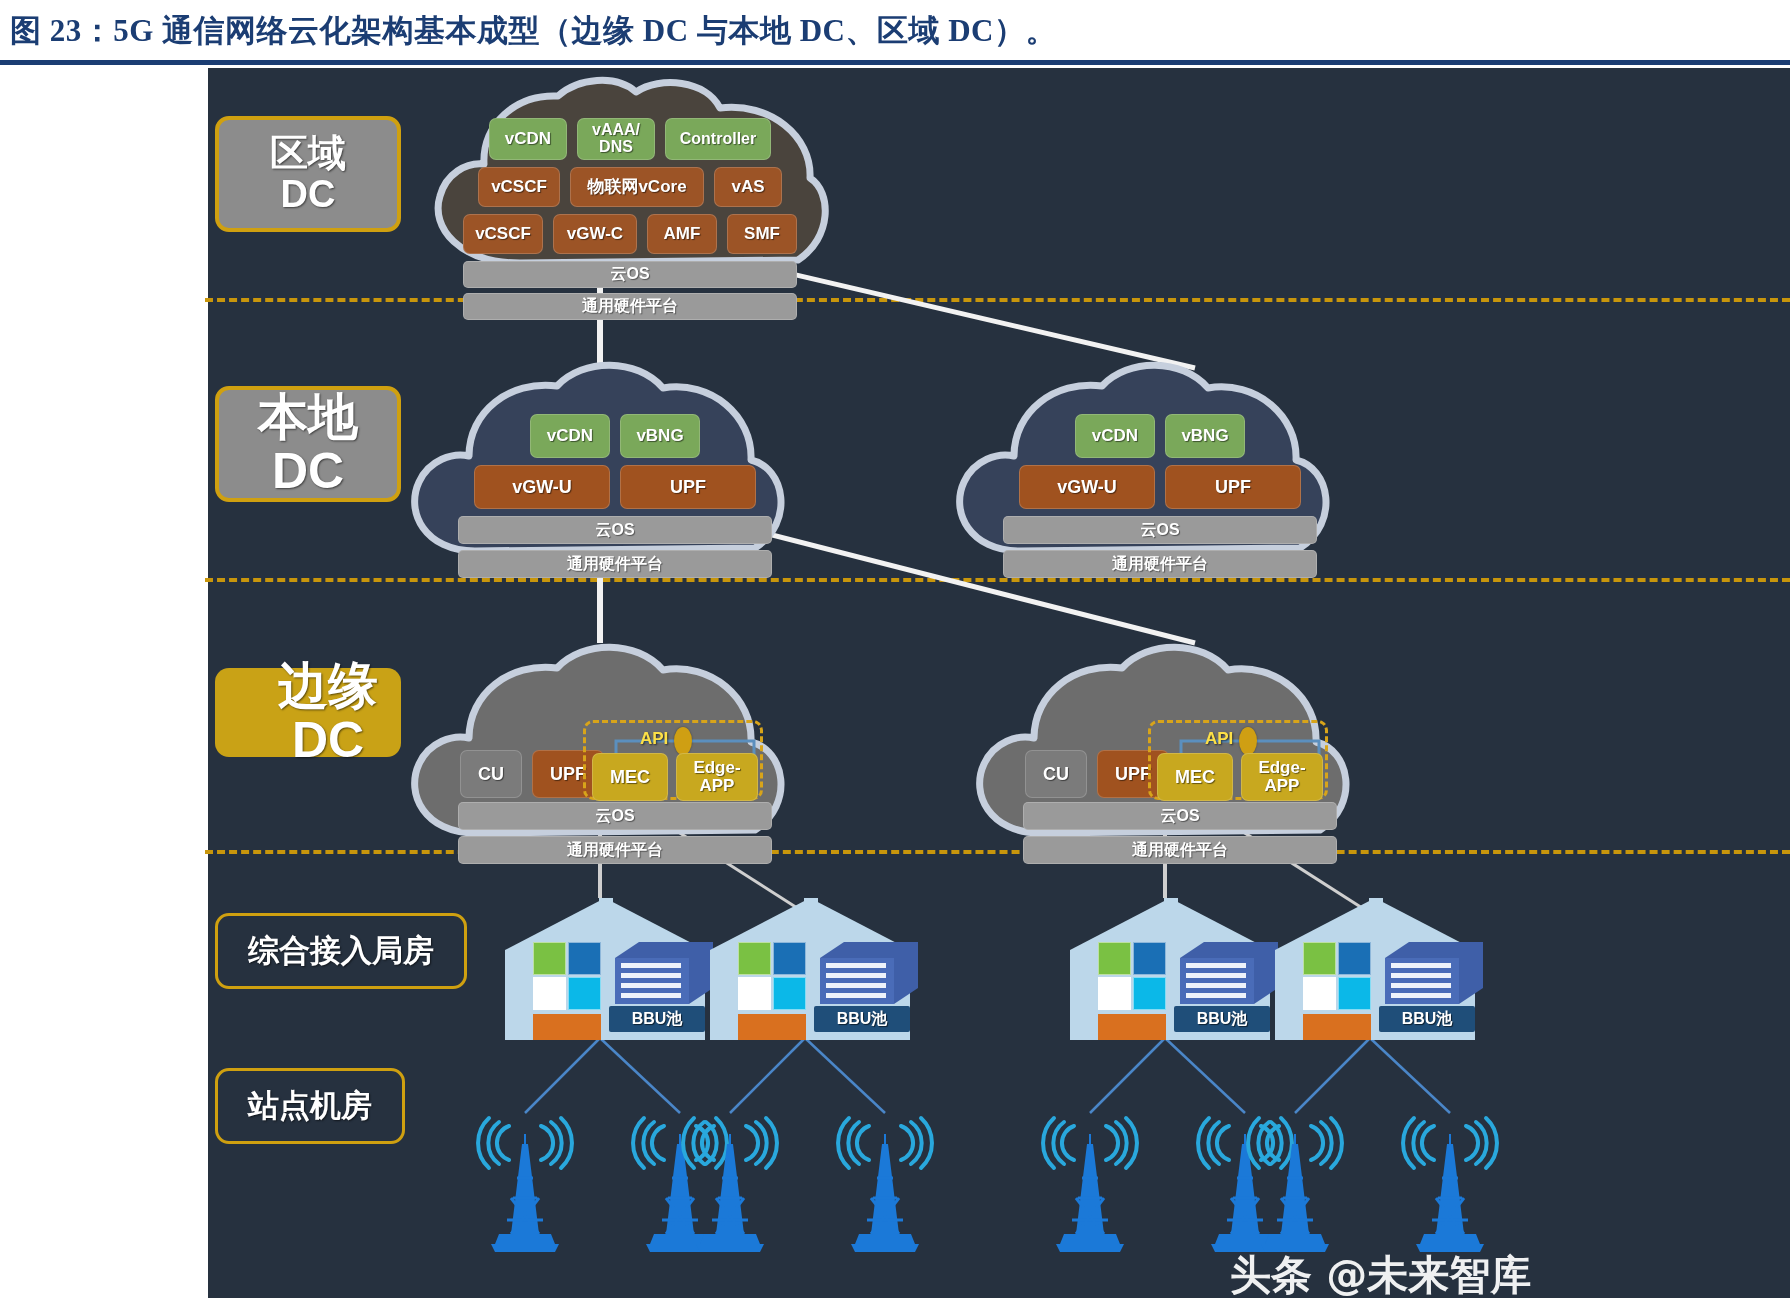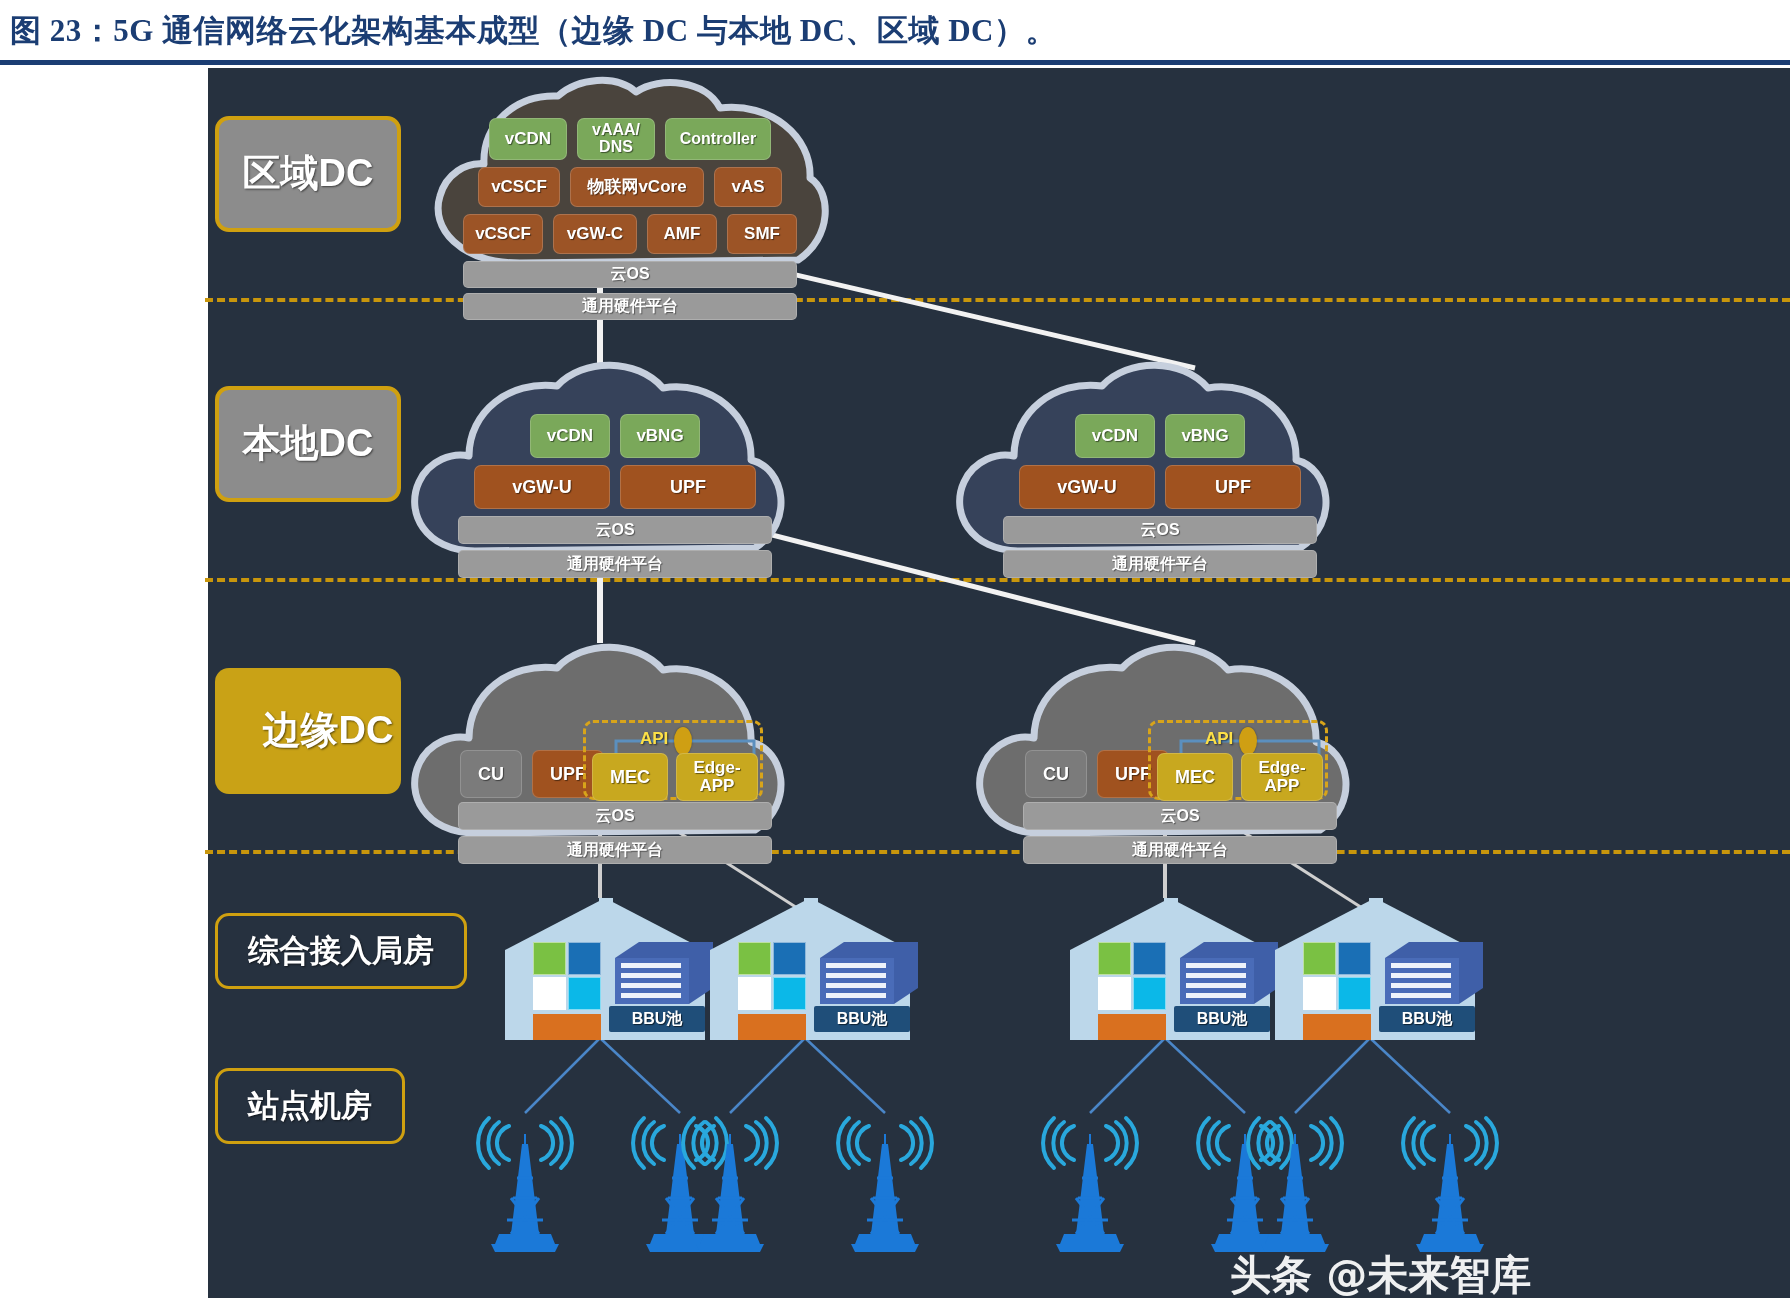--- a/index.html
+++ b/index.html
@@ -31,31 +31,31 @@
 
   
   .sep{
     position:absolute;left:0;width:1585px;height:0;
     border-top:4px dashed #c8960c;
   }
 
   
   .tier-label{
     position:absolute;
-    display:flex;flex-direction:row;align-items:center;justify-content:center;
+    display:flex;flex-direction:column;align-items:center;justify-content:center;
     border-radius:14px;box-sizing:border-box;
     color:#ffffff;text-align:center;line-height:1.08;
     text-shadow:1px 1px 2px rgba(0,0,0,.55);
     font-weight:bold;
   }
   .tier-gray{background:#8c8c8c;border:4px solid #cfa010;}
   .tier-gold{background:#c9a216;border:none;}
   .tier-hollow{background:transparent;border:3px solid #cfa010;}
   .tier-l1{font-size:38px;}
-  .tier-l2{font-size:38px;}
+  .tier-l2{font-size:50px;}
   .tier-small{font-size:31px;}
 
   
   .cloud{position:absolute;}
   .cloud svg{position:absolute;left:0;top:0;overflow:visible;}
   .cloud-body{position:absolute;display:flex;flex-direction:column;align-items:center;}
 
   .row{display:flex;gap:10px;justify-content:center;margin-bottom:7px;}
   .chip{
     border-radius:7px;color:#fff;font-weight:bold;
@@ -162,21 +162,21 @@
   <div class="tier-label tier-gray tier-l1" style="left:10px;top:48px;width:186px;height:116px;">
     <span>区域</span>
     <span>DC</span>
   </div>
 
   <div class="tier-label tier-gray tier-l2" style="left:10px;top:318px;width:186px;height:116px;">
     <span>本地</span>
     <span>DC</span>
   </div>
 
-  <div class="tier-label tier-gold tier-l2" style="left:10px;top:600px;width:186px;height:126px;padding-left:40px;">
+  <div class="tier-label tier-gold tier-l2" style="left:10px;top:600px;width:186px;height:89px;padding-left:40px;">
     <span>边缘</span>
     <span>DC</span>
   </div>
 
   <div class="tier-label tier-hollow tier-small" style="left:10px;top:1000px;width:190px;height:76px;">
     <span>站点机房</span>
   </div>
 
   <div class="tier-label tier-hollow tier-small" style="left:10px;top:845px;width:252px;height:76px;">
     <span>综合接入局房</span>

